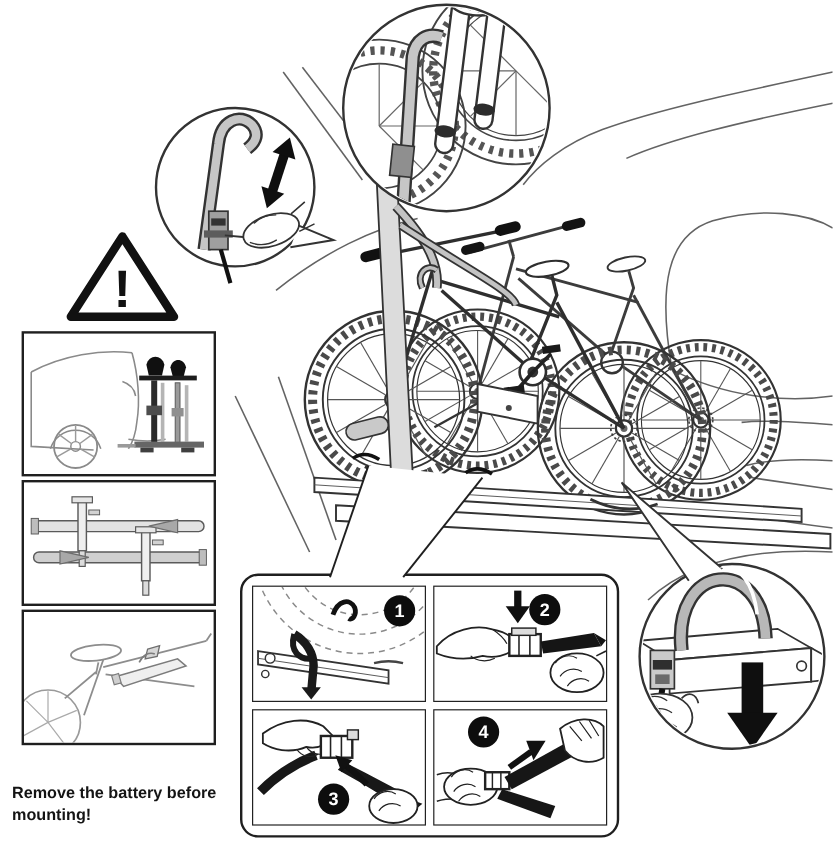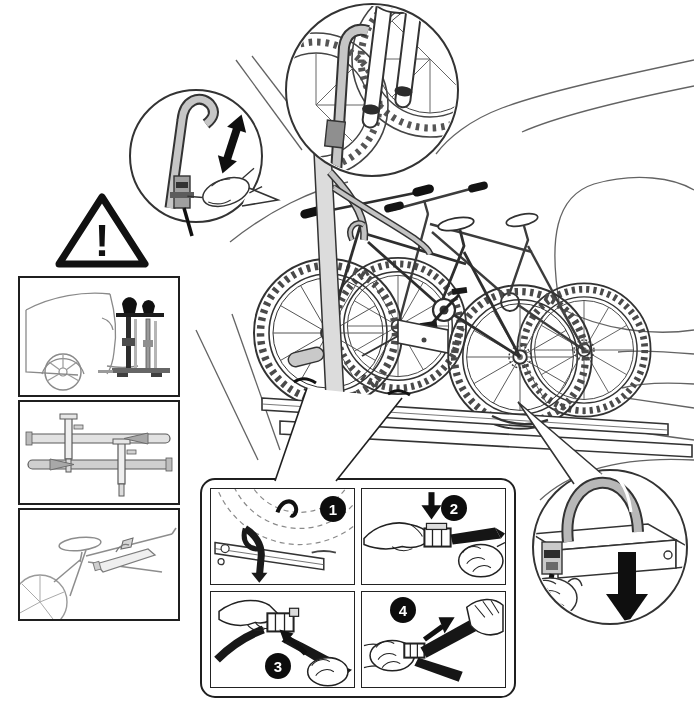--- a/index.html
+++ b/index.html
@@ -232,20 +232,21 @@
         <path d="M152,24 L156,18"></path>
       </g>
       <ellipse cx="60" cy="34" rx="21" ry="6.5" fill="#fff" stroke="#8d8d8d" stroke-width="1.5" transform="rotate(-6 60 34)"></ellipse>
       <polygon points="76,54 128,39 135,45 83,62" fill="#efefef" stroke="#7c7c7c" stroke-width="1.3"></polygon>
       <polygon points="103,31 113,28 111,37 101,39" fill="#d6d6d6" stroke="#6e6e6e" stroke-width="1.1"></polygon>
       <path d="M96,42 C99,36 104,33 109,35" fill="none" stroke="#7c7c7c" stroke-width="1.4"></path>
       <rect x="74" y="52" width="6" height="8" fill="#cfcfcf" stroke="#7c7c7c" stroke-width="1" transform="rotate(-16 77 56)"></rect>
     </svg>
   </div>
 
+  <div class="note">Remove the battery before mounting!</div>
 
   <svg class="layer2" style="left:118px;top:80px" width="170" height="162" viewBox="0 0 170 162">
     <circle cx="78" cy="76" r="66" fill="#fff" stroke="#333" stroke-width="2"></circle>
     <path d="M131,108 L160,120 L124,126" fill="#fff" stroke="#333" stroke-width="1.6"></path>
     <path d="M52,128 L64,40 C66,20 82,14 92,24 C98,31 96,38 88,44" fill="none" stroke="#333" stroke-width="11"></path>
     <path d="M52,128 L64,40 C66,20 82,14 92,24 C98,31 96,38 88,44" fill="none" stroke="#c6c6c6" stroke-width="7"></path>
     <g transform="translate(114,64) rotate(18)">
       <rect x="-4" y="-16" width="8" height="32" fill="#0f0f0f"></rect>
       <polygon points="-10,-15 10,-15 0,-31" fill="#0f0f0f"></polygon>
       <polygon points="-10,15 10,15 0,31" fill="#0f0f0f"></polygon>

